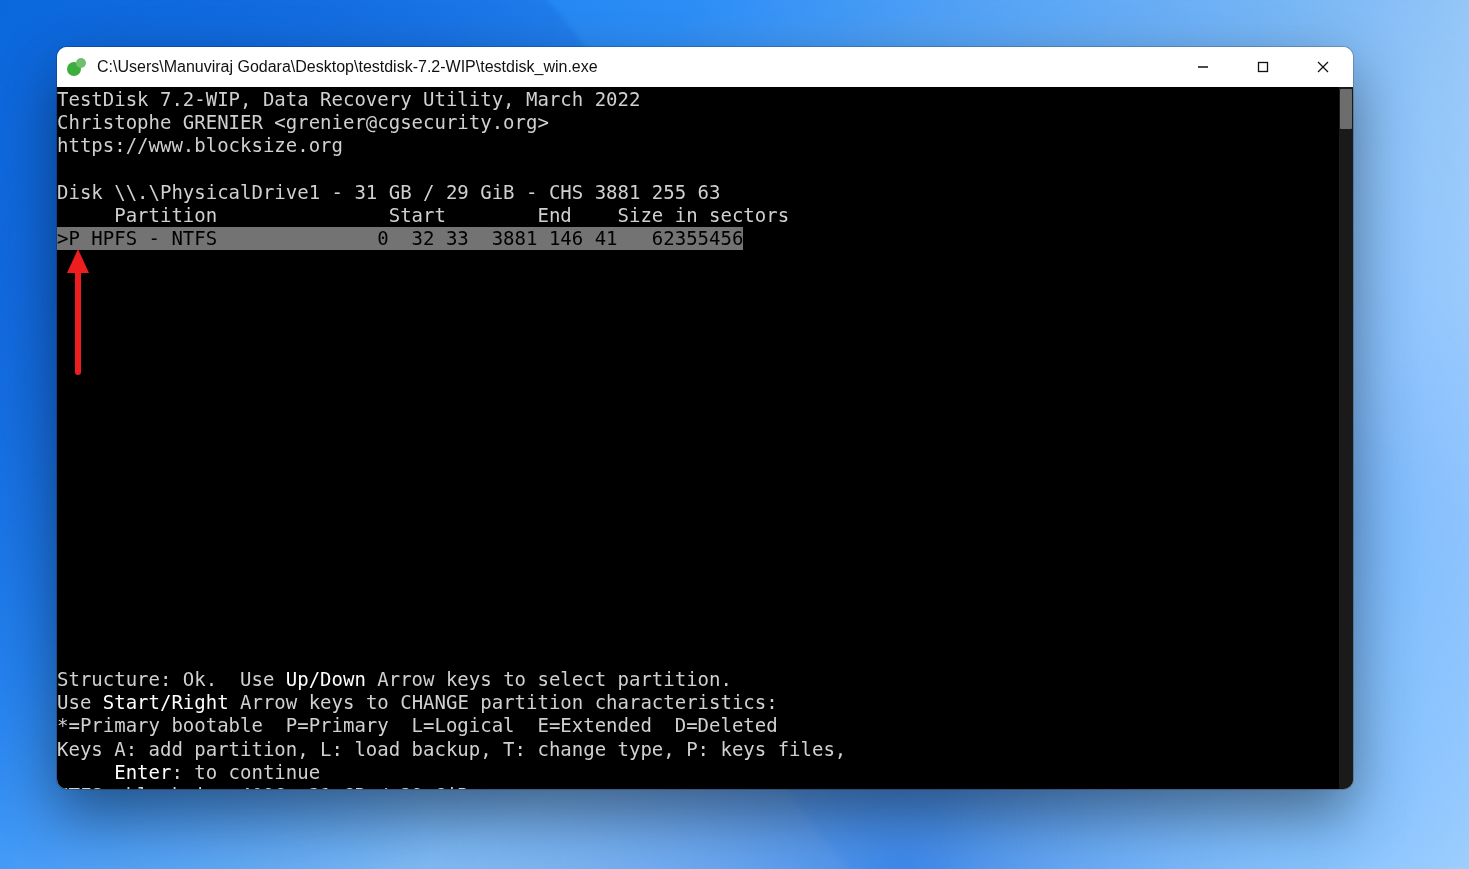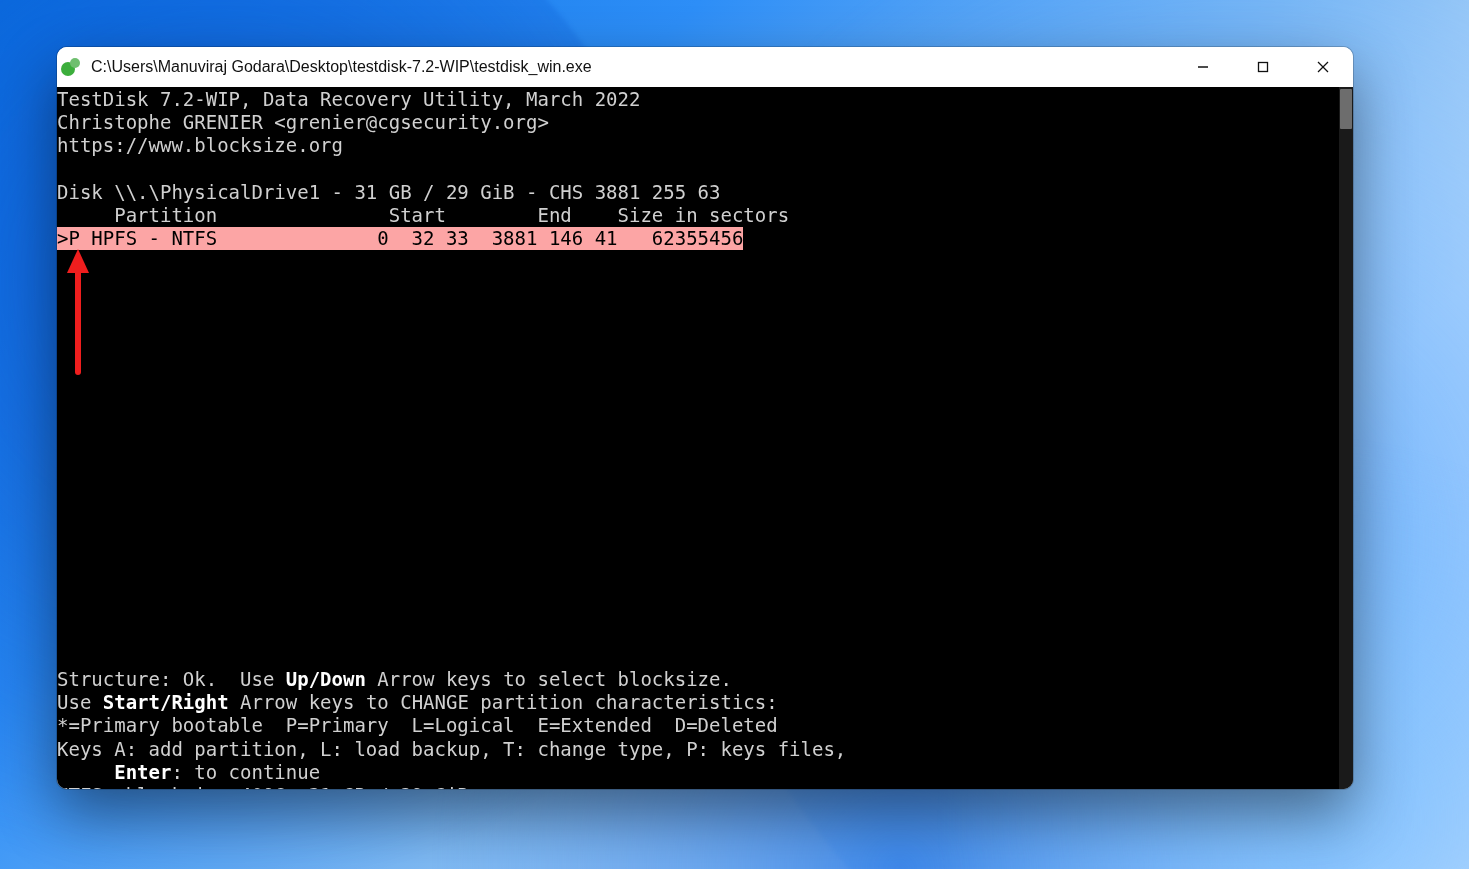--- a/index.html
+++ b/index.html
@@ -40,21 +40,21 @@
     box-shadow: 0 25px 60px rgba(0,0,0,0.45), 0 0 0 1px rgba(0,0,0,0.18);
     overflow: hidden;
     display: flex;
     flex-direction: column;
   }
 
   .titlebar {
     height: 40px;
     display: flex;
     align-items: center;
-    padding-left: 4px;
+    padding-left: 10px;
     background: #ffffff;
     flex: 0 0 auto;
   }
   .titlebar .app-icon {
     width: 20px; height: 20px; margin-right: 10px; position: relative;
   }
   .titlebar .app-icon .a { position:absolute; width:14px; height:14px; left:0; top:5px; background:#3cae3c; border-radius:50%; }
   .titlebar .app-icon .b { position:absolute; width:10px; height:10px; left:9px; top:1px; background:#6fbf6f; border-radius:50%; }
   .titlebar .title-text {
     font-size: 16px;
@@ -84,23 +84,23 @@
   .console {
     position: absolute;
     left: 0; top: 0; right: 14px; bottom: 0;
     padding: 1px 0 0 0;
     color: #d0d0d0;
     font-family: "Consolas", "Lucida Console", monospace;
     font-size: 19px;
     line-height: 23.2px;
     white-space: pre;
   }
-  .console .b { font-weight: 700; color:#ffffff; }
+  .console .b { font-weight: 400; color:#ffffff; }
   .selrow {
-    background: #fca5a5;
+    background: #737373;
     color: #000000;
     display: inline-block;
   }
 
   .scrollbar {
     position: absolute;
     right: 0; top: 0; bottom: 0;
     width: 14px;
     background: #1a1a1a;
   }
@@ -172,21 +172,21 @@
 
 
 
 
 
 
 
 
 
 
-<span><span>Structure: Ok.  Use </span><span class="b">Up/Down</span><span> Arrow keys to select blocksize.</span></span>
+<span><span>Structure: Ok.  Use </span><span class="b">Up/Down</span><span> Arrow keys to select partition.</span></span>
 <span><span>Use </span><span class="b">Start/Right</span><span> Arrow keys to CHANGE partition characteristics:</span></span>
 <span>*=Primary bootable  P=Primary  L=Logical  E=Extended  D=Deleted</span>
 <span>Keys A: add partition, L: load backup, T: change type, P: keys files,</span>
 <span><span>     </span><span class="b">Enter</span><span>: to continue</span></span>
 <span>NTFS, blocksize=4096, 31 GB / 29 GiB</span></div>
 
     <div class="scrollbar">
       <div class="scroll-thumb"></div>
     </div>
 

